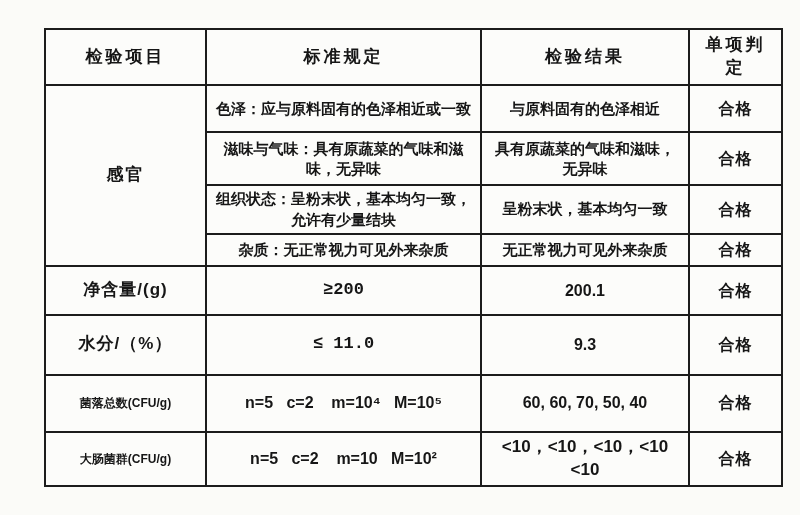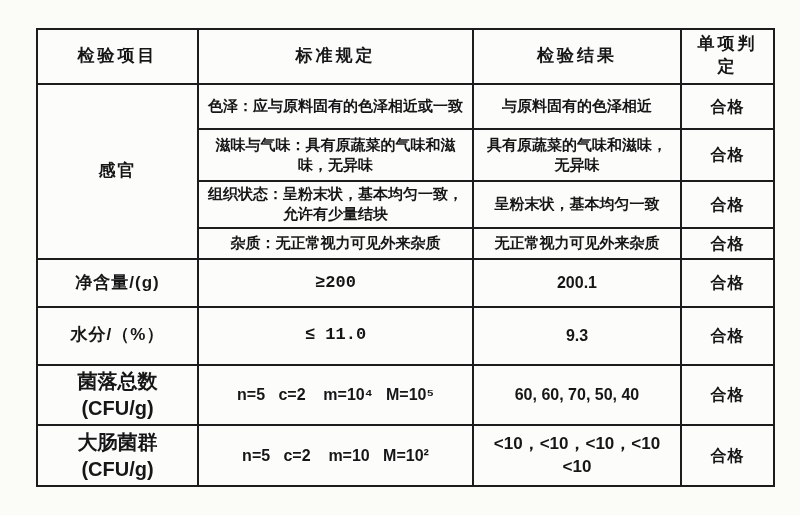--- a/index.html
+++ b/index.html
@@ -6,21 +6,21 @@
     margin: 0;
     padding: 0;
     width: 800px;
     height: 515px;
     background: #fbfbf8;
     overflow: hidden;
     font-family: "Liberation Sans", sans-serif;
   }
   .sheet {
     position: absolute;
-    left: 36px;
+    left: 44px;
     top: 28px;
   }
   table.report {
     border-collapse: collapse;
     table-layout: fixed;
     width: 737px;
     height: 459px;
     color: #161616;
     font-weight: 700;
     background: #fcfcfa;
@@ -46,21 +46,21 @@
 
   td.hdr {
     font-size: 17px;
     letter-spacing: 3px;
   }
   td.item {
     font-size: 17px;
     letter-spacing: 1px;
   }
   td.item-en {
-    font-size: 20px;
+    font-size: 12px;
     letter-spacing: 0;
   }
   td.std-left {
     text-align: left;
     font-size: 15px;
     border-radius: 15px;
   }
   td.std-center {
     font-size: 17px;
     font-family: Liberation Mono, monospace;

